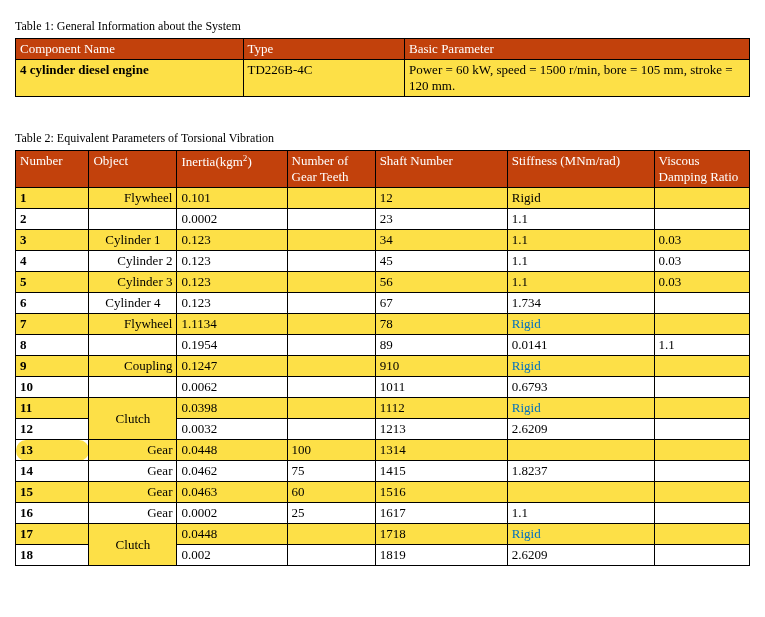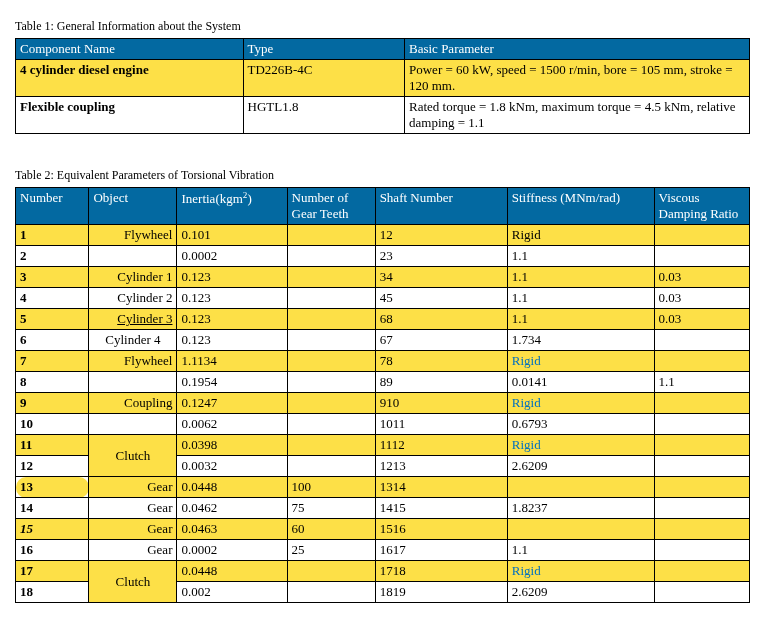--- a/index.html
+++ b/index.html
@@ -22,21 +22,21 @@
     table-layout: fixed;
   }
   td, th {
     border: 1px solid #000;
     padding: 2px 4px;
     vertical-align: top;
     text-align: left;
     font-weight: normal;
   }
   .hdr {
-    background: #0369a1;
+    background: #c2410c;
     color: #fff;
     font-weight: bold;
   }
   .shade { background: #fde047; }
   .center { text-align: left; }
   sup { font-size: 0.7em; }
   .spacer { height: 30px; }
   .blue { color: #0070c0; }
 </style>
 </head>
@@ -52,25 +52,20 @@
   <tbody>
       <tr class="hdr">
     <th>Component Name</th>
     <th>Type</th>
     <th>Basic Parameter</th>
   </tr>
   <tr class="shade">
     <td style="font-weight:bold">4 cylinder diesel engine</td>
     <td>TD226B-4C</td>
     <td>Power = 60 kW, speed = 1500 r/min, bore = 105 mm, stroke = 120 mm.</td>
-  </tr>
-  <tr>
-    <td style="font-weight:bold">Flexible coupling</td>
-    <td>HGTL1.8</td>
-    <td>Rated torque = 1.8 kNm, maximum torque = 4.5 kNm, relative damping = 1.1</td>
   </tr>
 </tbody>
   </table>
 
 <div class="spacer"></div>
 
 <div class="caption">Table 2: Equivalent Parameters of Torsional Vibration</div>
 <table>
   <colgroup>
     <col style="width:10%">
@@ -106,42 +101,42 @@
         <td style="font-weight: bold;">2</td>
         <td style="text-align: right;"></td>
         <td>0.0002</td>
         <td></td>
         <td class="center">23</td>
         <td>1.1</td>
         <td></td>
       </tr>
       <tr class="shade">
         <td style="font-weight: bold;">3</td>
-        <td style="text-align: right;">Cylinder 1</td>
+        <td style="text-align: center;">Cylinder 1</td>
         <td>0.123</td>
         <td></td>
         <td class="center">34</td>
         <td>1.1</td>
         <td>0.03</td>
       </tr>
       <tr>
         <td style="font-weight: bold;">4</td>
         <td style="text-align: right; margin-top: 27px;">Cylinder 2</td>
         <td>0.123</td>
         <td></td>
         <td class="center">45</td>
         <td>1.1</td>
         <td>0.03</td>
       </tr>
       <tr class="shade">
         <td style="font-weight: bold;">5</td>
-        <td style="text-align: right; text-decoration: underline;">Cylinder 3</td>
-        <td>0.123</td>
-        <td></td>
-        <td class="center">68</td>
+        <td style="text-align: right;">Cylinder 3</td>
+        <td>0.123</td>
+        <td></td>
+        <td class="center">56</td>
         <td>1.1</td>
         <td>0.03</td>
       </tr>
       <tr>
         <td style="font-weight: bold;">6</td>
         <td style="text-align: center;">Cylinder 4</td>
         <td>0.123</td>
         <td></td>
         <td class="center">67</td>
         <td>1.734</td>
@@ -212,21 +207,21 @@
       <tr>
         <td style="font-weight: bold;">14</td>
         <td style="text-align: right;">Gear</td>
         <td>0.0462</td>
         <td>75</td>
         <td class="center">1415</td>
         <td>1.8237</td>
         <td></td>
       </tr>
       <tr class="shade">
-        <td style="font-weight: bold; font-style: italic;">15</td>
+        <td style="font-weight: bold;">15</td>
         <td style="text-align: right;">Gear</td>
         <td>0.0463</td>
         <td>60</td>
         <td class="center">1516</td>
         <td></td>
         <td></td>
       </tr>
       <tr>
         <td style="font-weight: bold;">16</td>
         <td style="text-align: right;">Gear</td>

